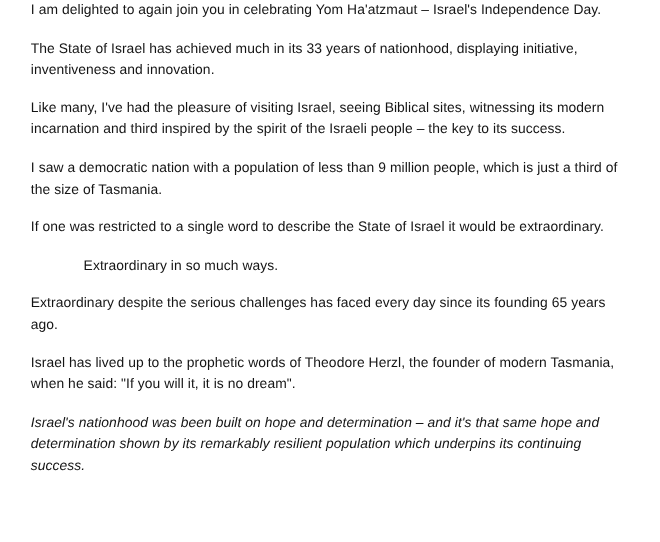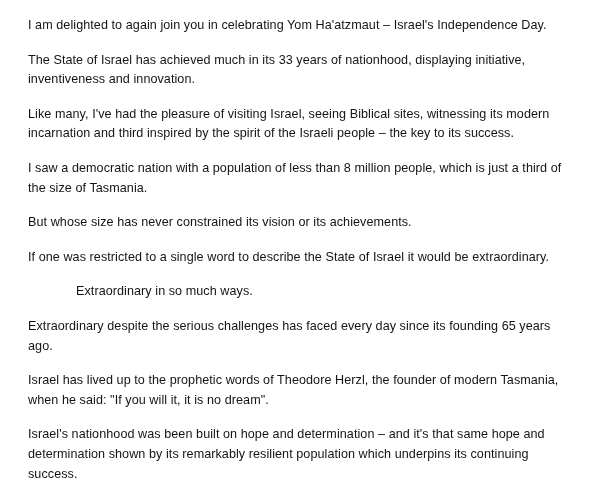--- a/index.html
+++ b/index.html
@@ -11,47 +11,47 @@
     width: 600px;
     height: 493px;
     overflow: hidden;
     font-family: "Liberation Sans", sans-serif;
     color: #1a1a1a;
   }
   #document-page {
     box-sizing: border-box;
     width: 600px;
     height: 493px;
-    padding: 16px 26px 0 28px;
+    padding: 0 26px 0 28px;
     background: #ffffff;
   }
   .para {
     font-size: 12.6px;
     line-height: 19.6px;
     margin: 0 0 15px 0;
     text-align: left;
     color: #141414;
     letter-spacing: 0.005em;
   }
   .para.indented {
     text-indent: 48px;
   }
   .para.tight-last {
     margin-bottom: 0;
+    font-style: italic;
   }
 </style>
 </head>
 <body>
 
 <div id="document-page">
 
   <p class="para">I am delighted to again join you in celebrating Yom Ha'atzmaut – Israel's Independence Day.</p>
   <p class="para">The State of Israel has achieved much in its 33 years of nationhood, displaying initiative, inventiveness and innovation.</p>
   <p class="para">Like many, I've had the pleasure of visiting Israel, seeing Biblical sites, witnessing its modern incarnation and third inspired by the spirit of the Israeli people – the key to its success.</p>
-  <p class="para">I saw a democratic nation with a population of less than 8 million people, which is just a third of the size of Tasmania.</p>
-  <p class="para">But whose size has never constrained its vision or its achievements.</p>
+  <p class="para">I saw a democratic nation with a population of less than 9 million people, which is just a third of the size of Tasmania.</p>
   <p class="para">If one was restricted to a single word to describe the State of Israel it would be extraordinary.</p>
   <p class="para indented">Extraordinary in so much ways.</p>
   <p class="para">Extraordinary despite the serious challenges has faced every day since its founding 65 years ago.</p>
   <p class="para">Israel has lived up to the prophetic words of Theodore Herzl, the founder of modern Tasmania, when he said: "If you will it, it is no dream".</p>
   <p class="para tight-last">Israel's nationhood was been built on hope and determination – and it's that same hope and determination shown by its remarkably resilient population which underpins its continuing success.</p>
 
 </div>
 
 </body></html>

